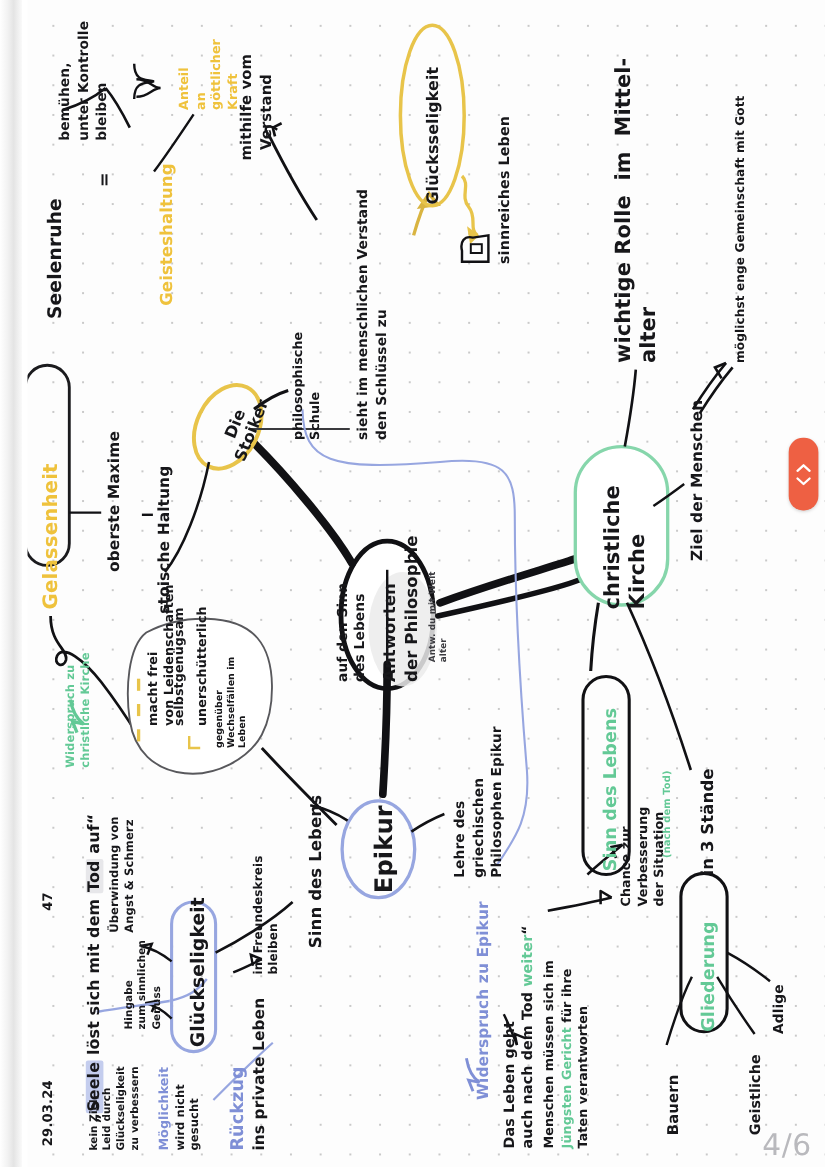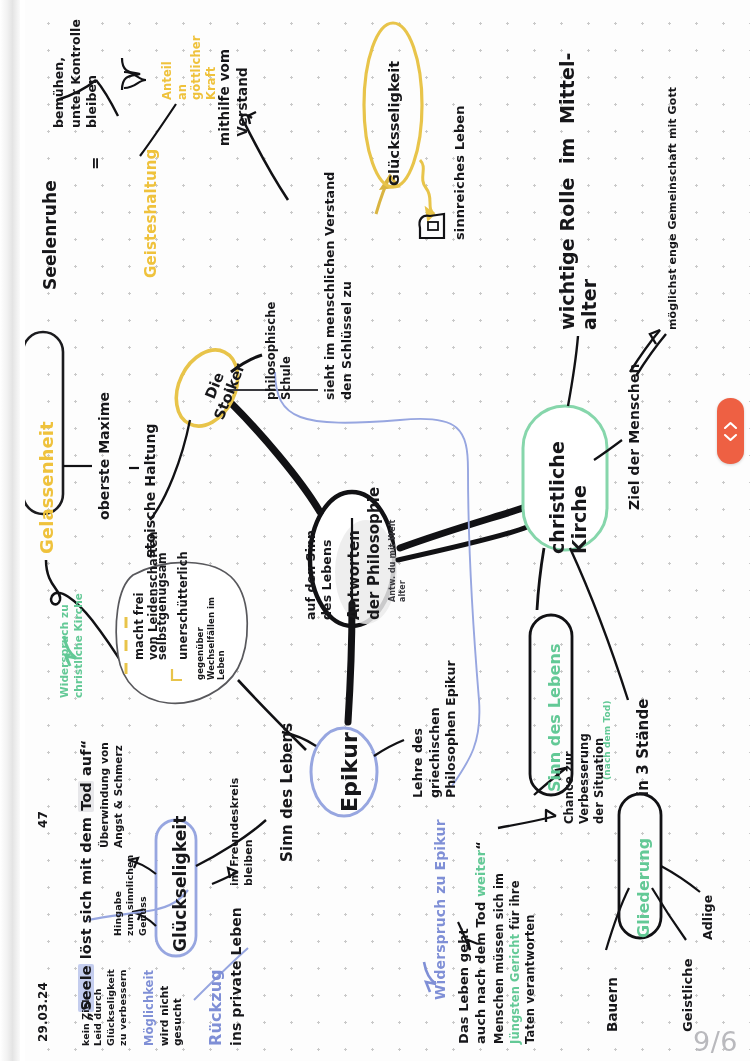--- a/index.html
+++ b/index.html
@@ -330,15 +330,15 @@
           <path d="M2 7 L7.5 2 L13 7" fill="none" stroke="#ffffff" stroke-width="2.1" stroke-linecap="round" stroke-linejoin="round"></path>
         </svg>
     </span>
     <span>
       <svg width="15" height="9" viewBox="0 0 15 9">
           <path d="M2 2 L7.5 7 L13 2" fill="none" stroke="#ffffff" stroke-width="2.1" stroke-linecap="round" stroke-linejoin="round"></path>
         </svg>
     </span>
   </div>
 
-  <div id="page-indicator">9/6</div>
+  <div id="page-indicator">4/6</div>
 
 </div>
 
 </body></html>

